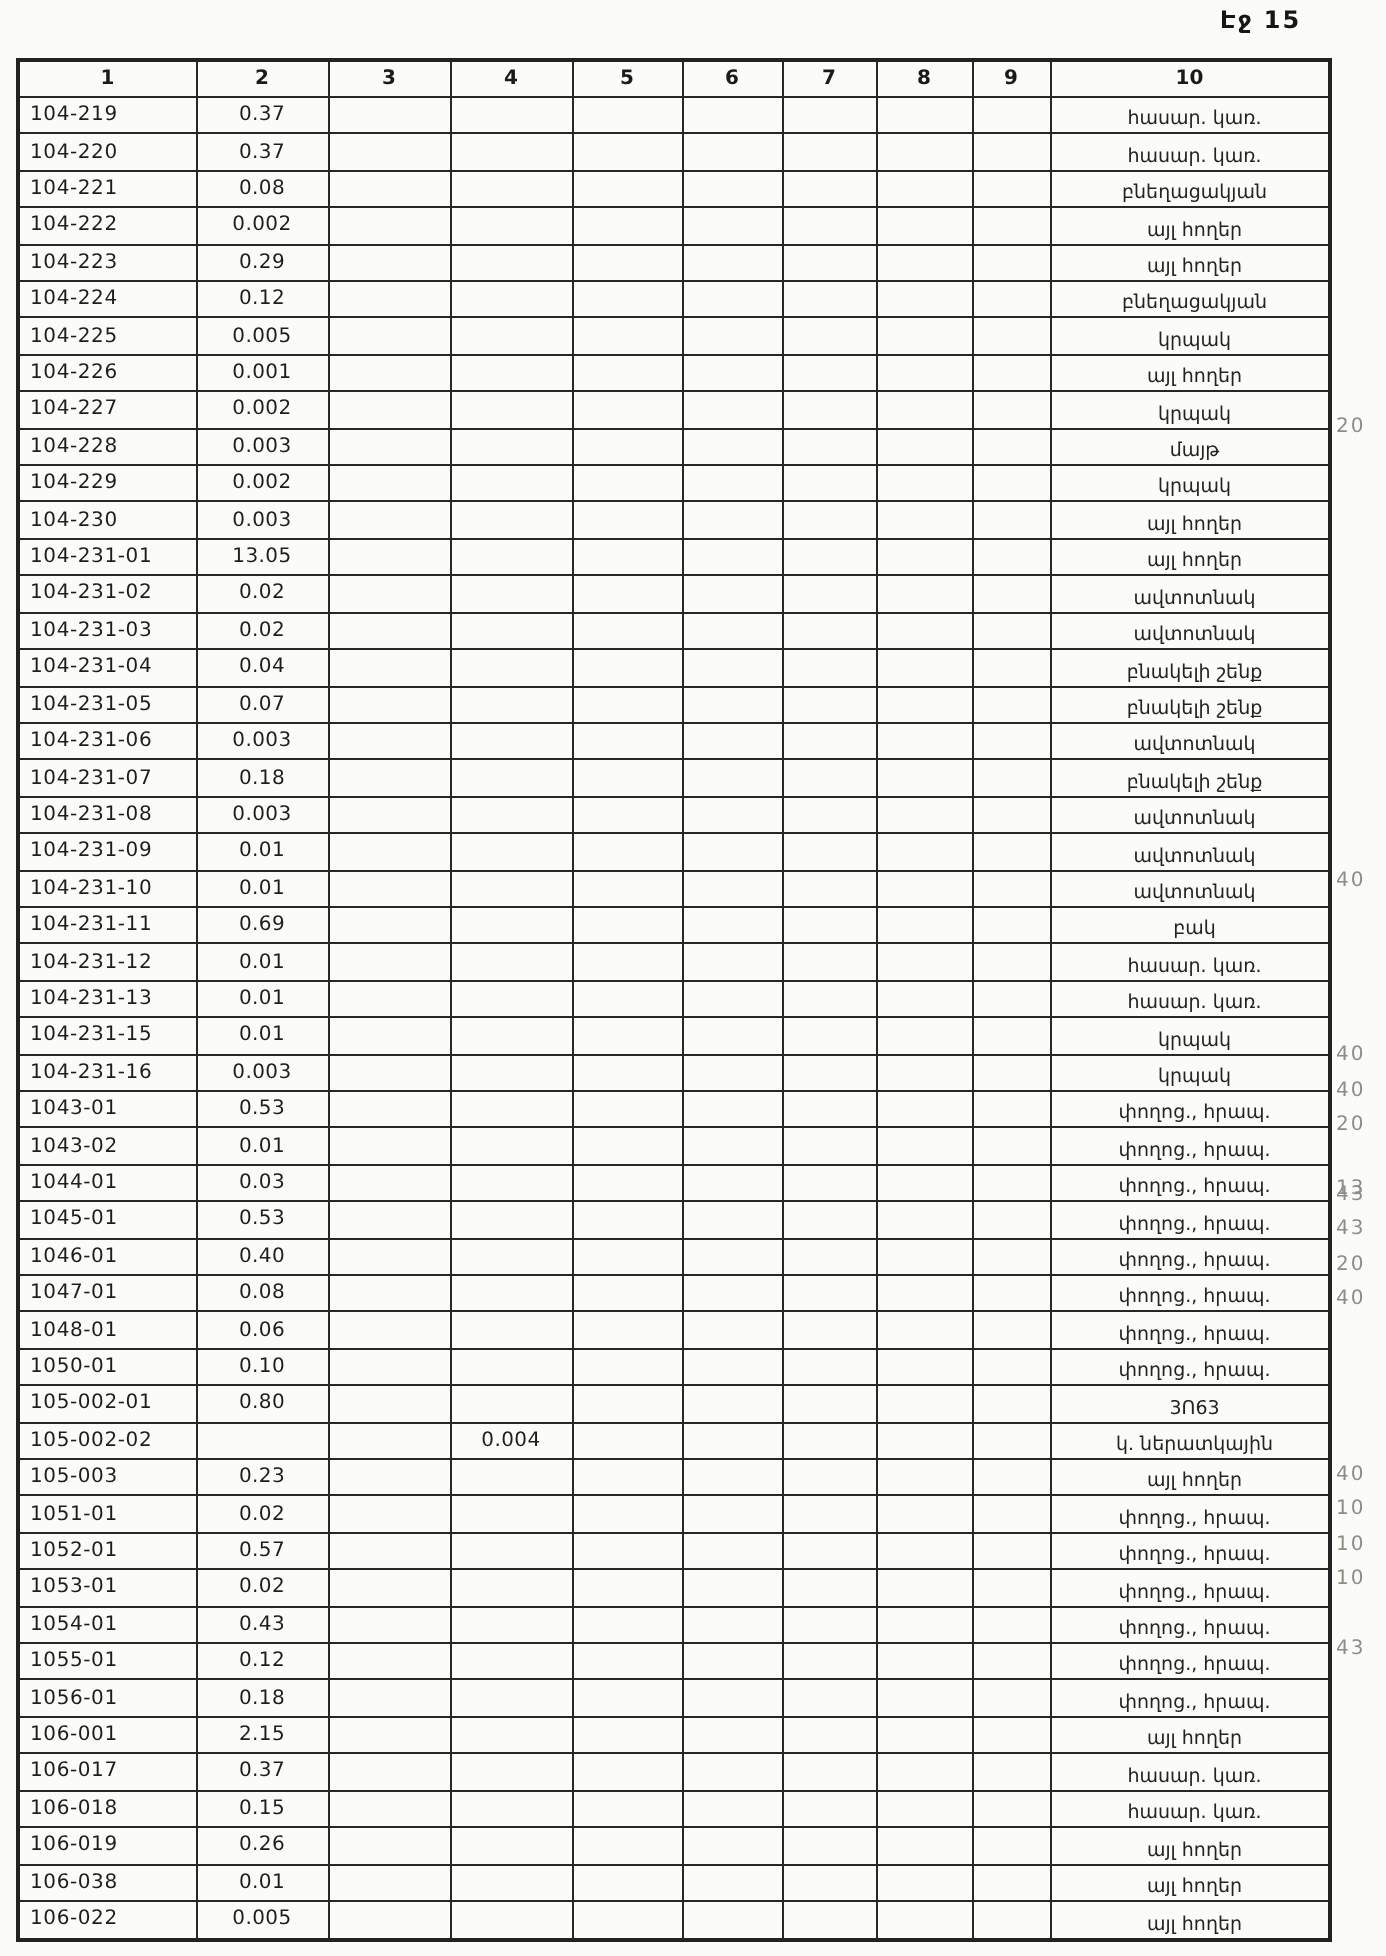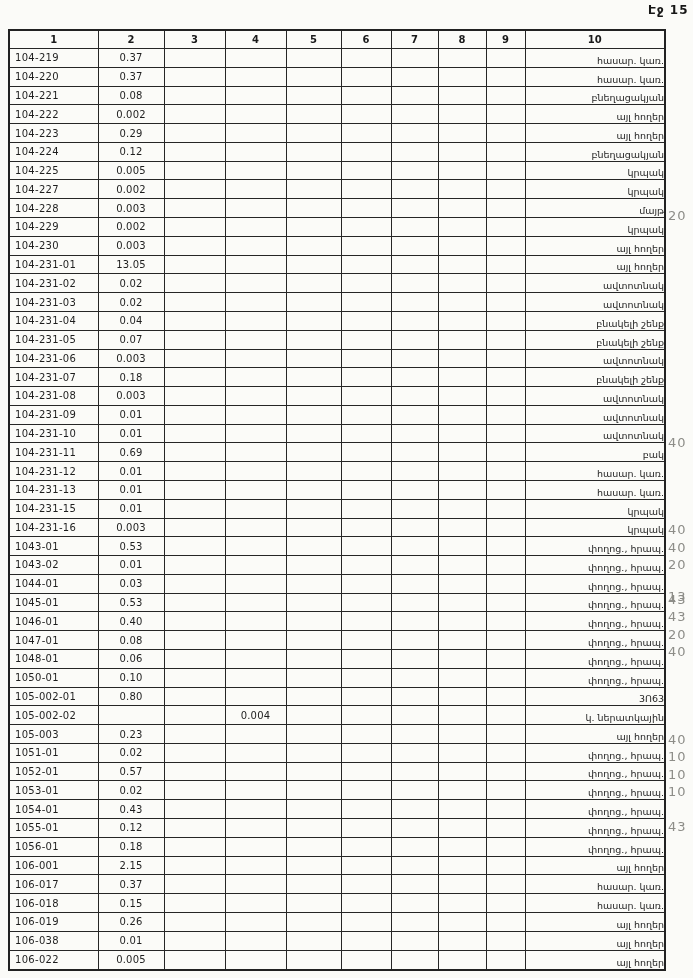--- a/index.html
+++ b/index.html
@@ -11,21 +11,20 @@
     position: relative;
     overflow: hidden;
   }
   .page-label {
     position: absolute;
     top: 3px; left: 610px;
     font-size: 12px;
     font-weight: bold;
     letter-spacing: 1px;
     color: #161616;
-    margin-left: 38px;
   }
   table.doc-table {
     position: absolute;
     top: 29px; left: 8px;
     width: 656px; height: 942px;
     border-collapse: collapse;
     table-layout: fixed;
     border: 2px solid #222;
   }
   .doc-table th, .doc-table td {
@@ -39,30 +38,30 @@
     font-size: 10px;
     font-weight: bold;
     text-align: center;
     vertical-align: middle;
     color: #1a1a1a;
   }
   .doc-table td { font-size: 10px; vertical-align: middle; }
   td.c-code  { text-align: left; padding-left: 5px; letter-spacing: 0.3px; }
   td.c-num   { text-align: center; letter-spacing: 0.2px; }
   td.c-use   {
-    text-align: right;
+    text-align: center;
     padding: 5px 0 1px 5px;
     vertical-align: bottom;
     font-size: 9.5px;
     color: #232323;
   }
   .margin-note {
     position: absolute;
     left: 668px;
-    font-size: 13px;
+    font-size: 10px;
     color: #8d8d88;
     letter-spacing: 1px;
   }
 </style>
 </head>
 <body>
 
 <div class="page-label">Էջ 15</div>
 
 <table class="doc-table">
@@ -171,20 +170,32 @@
         <td class="c-num"></td>
         <td class="c-num"></td>
         <td class="c-num"></td>
         <td class="c-num"></td>
         <td class="c-num"></td>
         <td class="c-num"></td>
         <td class="c-num"></td>
         <td class="c-use">կրպակ</td>
       </tr>
       <tr>
+        <td class="c-code">104-226</td>
+        <td class="c-num">0.001</td>
+        <td class="c-num"></td>
+        <td class="c-num"></td>
+        <td class="c-num"></td>
+        <td class="c-num"></td>
+        <td class="c-num"></td>
+        <td class="c-num"></td>
+        <td class="c-num"></td>
+        <td class="c-use">այլ հողեր</td>
+      </tr>
+      <tr>
         <td class="c-code">104-227</td>
         <td class="c-num">0.002</td>
         <td class="c-num"></td>
         <td class="c-num"></td>
         <td class="c-num"></td>
         <td class="c-num"></td>
         <td class="c-num"></td>
         <td class="c-num"></td>
         <td class="c-num"></td>
         <td class="c-use">կրպակ</td>

